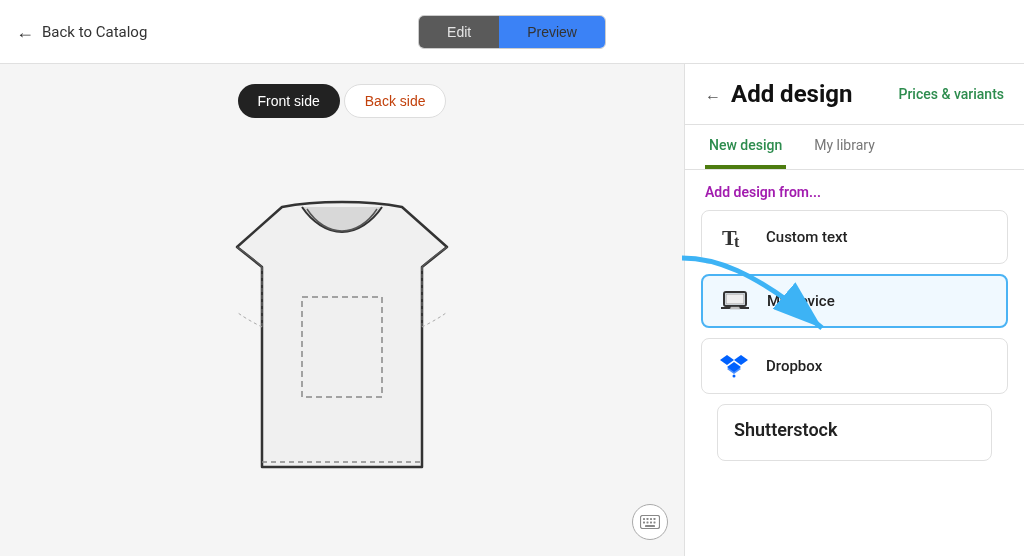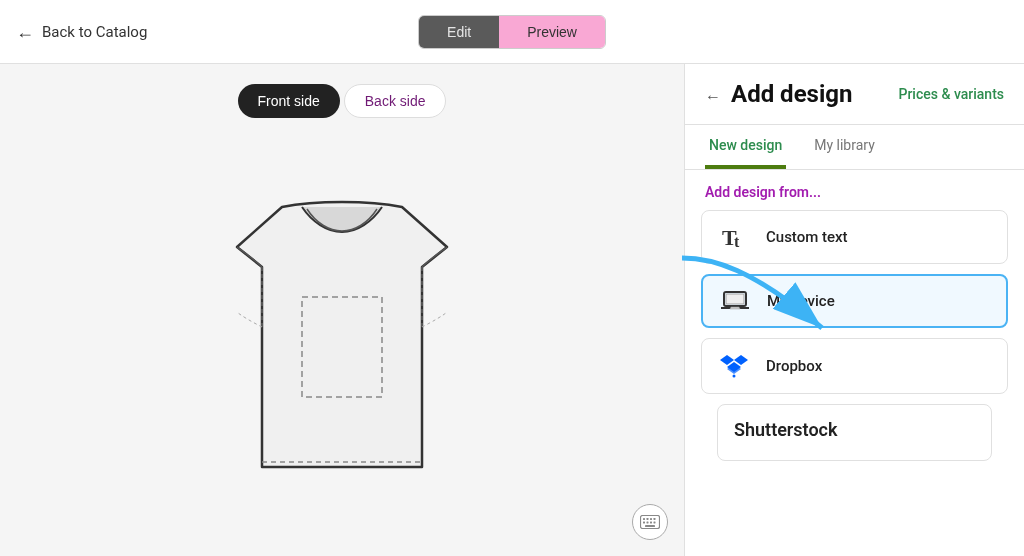--- a/index.html
+++ b/index.html
@@ -29,21 +29,21 @@
       display: flex;
       border: 1px solid #ccc;
       border-radius: 6px;
       overflow: hidden;
     }
     .toggle-btn {
       padding: 8px 28px;
       font-size: 14px;
       cursor: pointer;
       border: none;
-      background: #f9a8d4;
+      background: #3b82f6;
       color: #333;
     }
     .toggle-btn.active {
       background: #5a5a5a;
       color: #e5e5e5;
     }
     .right-header {
       flex: 1;
       display: flex;
       align-items: center;
@@ -77,21 +77,21 @@
       border: none;
       cursor: pointer;
       font-size: 14px;
     }
     .side-btn.active {
       background: #222;
       color: #fff;
     }
     .side-btn.inactive {
       background: #fff;
-      color: #701a75;
+      color: #c2410c;
       border: 1px solid #ddd;
     }
 
     
     .tshirt-container {
       flex: 1;
       display: flex;
       align-items: center;
       justify-content: center;
       position: relative;

